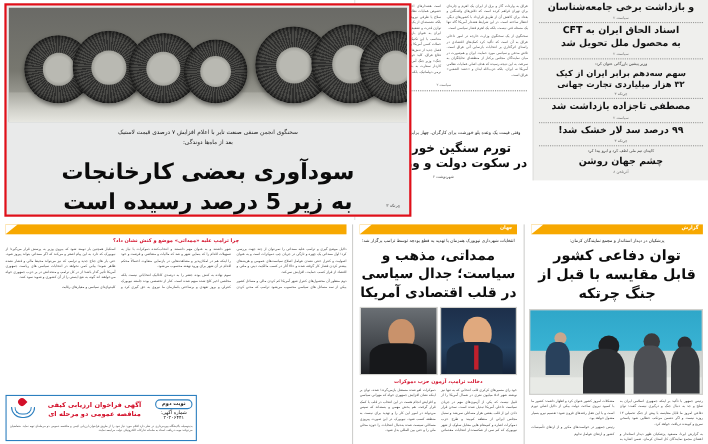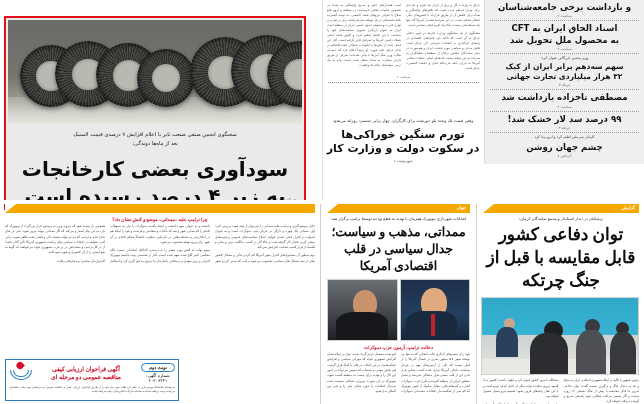--- a/index.html
+++ b/index.html
@@ -60,24 +60,23 @@
   }
   .inflation .kicker{font-size:4.1px;color:#222;line-height:1.6;margin-bottom:3px;}
   .inflation .head{
     font-size:11px;font-weight:bold;color:#0c0c0c;line-height:1.3;
     letter-spacing:-.3px;
   }
   .inflation .src{font-size:3.6px;color:#555;margin-top:3px;}
 
   
   .lead{
-    position:absolute;top:3px;left:4px;width:302px;height:194px;
+    position:absolute;top:3px;left:4px;width:370px;height:194px;
     border:2px solid #e10f19;background:#e9eaea;box-sizing:border-box;
     padding:2px;
-    margin-top:13px;
   }
   .lead-photo{
     position:relative;width:100%;height:104px;overflow:hidden;
     background:#8e8f8c;
   }
   .tire-bg{position:absolute;inset:0;
     background:
       linear-gradient(180deg,#6a6a66 0%,#77776f 55%,#9d9d95 78%,#c8c8c0 100%);
   }
   .tire{
@@ -107,41 +106,41 @@
   .lead-page{
     position:absolute;right:6px;bottom:2px;font-size:3.8px;color:#4a4a4a;
   }
 
   
   .hsep{position:absolute;top:200px;left:0;width:644px;height:4px;background:#fff;}
 
   
   .bottom-zone{position:absolute;top:204px;right:0;width:644px;height:200px;}
 
-  .sec{position:absolute;top:0;height:200px;box-sizing:border-box;font-family:Liberation Serif, serif;}
+  .sec{position:absolute;top:0;height:200px;box-sizing:border-box;}
   .sec-right{right:0;width:168px;padding:0 5px 0 6px;border-left:1px solid #cfcfcd;}
   .sec-mid{right:168px;width:156px;padding:0 6px 0 6px;border-left:1px solid #cfcfcd;}
   .sec-left{right:324px;width:320px;padding:0 5px 0 5px;}
 
   .secbar{
     position:relative;height:9px;background:#f7a800;margin-bottom:3px;
   }
   .secbar .lbl{
     position:absolute;right:4px;top:1px;font-size:4.4px;color:#fff;font-weight:bold;
     letter-spacing:.2px;
   }
   .secbar .notch{
     position:absolute;left:0;top:0;width:0;height:0;
     border-top:9px solid #fff;border-right:11px solid transparent;
   }
   .secbar.wide{width:100%;}
 
   .ov-kicker{font-size:4px;color:#1c1c1c;text-align:center;line-height:1.6;margin-bottom:2px;}
   .ov-head{
-    font-size:17px;font-weight:bold;color:#0d0d0d;text-align:center;line-height:1.35;
+    font-size:13px;font-weight:bold;color:#0d0d0d;text-align:center;line-height:1.35;
     letter-spacing:-.2px;
   }
   .ov-head.big{font-size:12.5px;}
 
   .photo{
     margin:4px auto 3px auto;border:1px solid #d0d0cc;background:#ccc;
   }
   .photo.meeting{width:100%;height:76px;position:relative;overflow:hidden;}
   .mt-wall{position:absolute;inset:0;background:linear-gradient(180deg,#2fa7c9 0%,#39b3d4 48%,#cfd3cf 49%,#e3e5e1 100%);}
   .mt-person{position:absolute;border-radius:42% 42% 0 0;background:#2b2d31;}
@@ -280,21 +279,21 @@
         <div class="tire" style="left:76%;width:72px;height:72px;"></div>
         <div class="tire" style="left:88%;width:66px;height:66px;"></div>
       </div>
       <div class="lead-text">
         <div class="lead-kicker">
           <span>سخنگوی انجمن صنفی صنعت تایر با اعلام افزایش ۷ درصدی قیمت لاستیک</span><br>
           <span>بعد از ماه‌ها دوندگی:</span>
         </div>
         <div class="lead-head">
           <span>سودآوری بعضی کارخانجات</span><br>
-          <span>به زیر ۴ درصد رسیده است</span>
+          <span>به زیر 5 درصد رسیده است</span>
         </div>
         <div class="lead-page">چرتکه ۳</div>
       </div>
     </div>
 
   </div>
 
   <div class="hsep"></div>
 
   <div class="bottom-zone">

